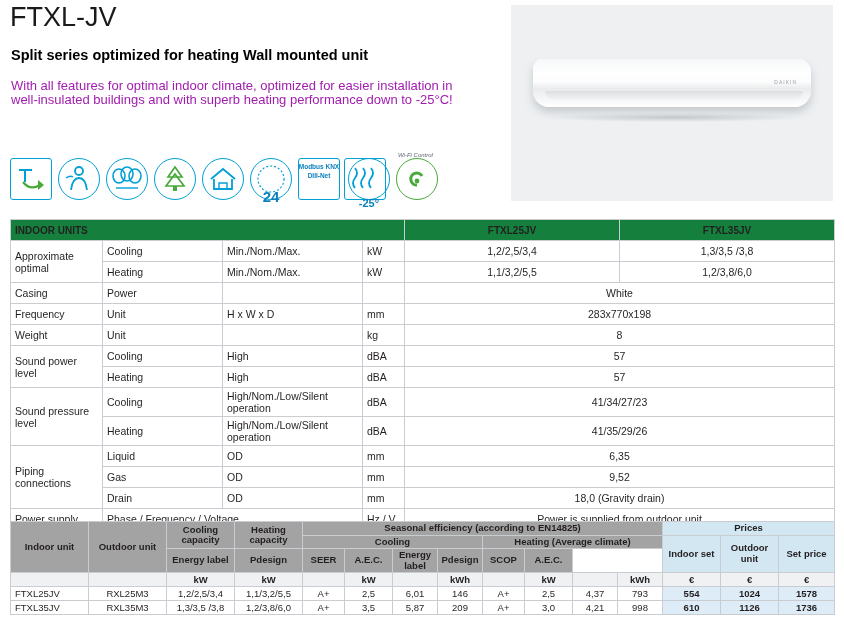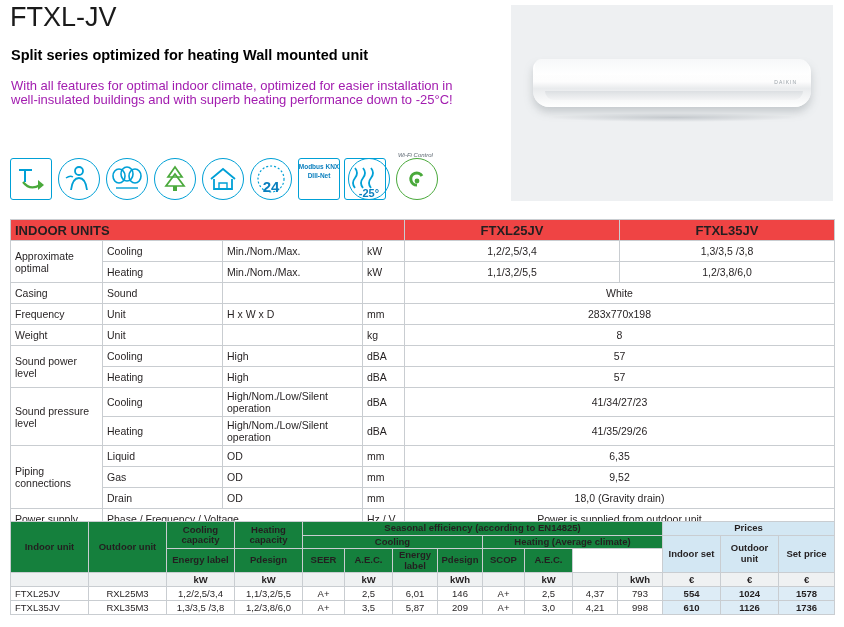--- a/index.html
+++ b/index.html
@@ -63,21 +63,21 @@
   .ic .circ{
     position:absolute;left:0;top:0;width:42px;height:42px;border-radius:50%;
     border:1.6px solid #00a0d6;box-sizing:border-box;background:#fff;
   }
   .ic .sq{
     position:absolute;left:0;top:0;width:42px;height:42px;
     border:1.6px solid #00a0d6;box-sizing:border-box;background:#fff;border-radius:3px;
   }
   .ic svg{position:absolute;left:0;top:0;}
   .ic .txt{
-    position:absolute;left:0;top:8px;width:42px;height:42px;
+    position:absolute;left:0;top:18px;width:42px;height:42px;
     display:flex;align-items:center;justify-content:center;
     font-size:7px;font-weight:bold;color:#0a7fbe;line-height:8px;text-align:right;
   }
   .ic .txt.big{font-size:15px;color:#0a7fbe;font-weight:bold;}
   .ic .lbl-small{
     position:absolute;left:0;top:5px;width:42px;text-align:center;
     font-size:6.5px;font-weight:bold;color:#0a7fbe;line-height:8.5px;
   }
   .wc-label{
     position:absolute;left:388px;top:-6px;width:50px;
@@ -89,41 +89,41 @@
   .t1{
     position:absolute;left:10px;top:219px;width:824px;
     table-layout:fixed;
   }
   .t1 th,.t1 td{
     border:1px solid #c9cdd1;
     padding:2px 4px;
     color:#231f20;
     vertical-align:middle;
   }
-  .t1 .hdr td{background:#ef4444;font-weight:bold;font-size:13px;}
+  .t1 .hdr td{background:#15803d;font-weight:bold;font-size:10px;}
   .t1 .lbl{font-size:10.5px;}
   .t1 .ctr{text-align:center;}
   .t1 td{height:16px;}
 
   .sec2title{
     position:absolute;left:11px;top:500px;
     font-size:14px;font-weight:bold;color:#0082c8;
   }
   .t2{
     position:absolute;left:10px;top:521px;width:824px;
     table-layout:fixed;
   }
   .t2 th,.t2 td{
     border:1px solid #c9cdd1;
     text-align:center;
     padding:1px 2px;
     font-size:9.5px;
     color:#231f20;
   }
-  .t2 th{background:#15803d;font-weight:bold;line-height:10.5px;}
+  .t2 th{background:#a3a3a3;font-weight:bold;line-height:10.5px;}
   .t2 .priceh{background:#d3e7f3;}
   .t2 td.price{background:#ddecf6;font-weight:bold;}
   .t2 td.unitrow{background:#eff1f2;font-weight:bold;}
   .t2 td.leftal{text-align:left;padding-left:4px;}
 </style>
 </head>
 <body>
 
 <div class="page">
 
@@ -260,21 +260,21 @@
       <tr>
         <td>Heating</td>
         <td>Min./Nom./Max.</td>
         <td>kW</td>
         <td class="ctr">1,1/3,2/5,5</td>
         <td class="ctr">1,2/3,8/6,0</td>
       </tr>
 
       <tr>
         <td class="lbl">Casing</td>
-        <td>Sound</td>
+        <td>Power</td>
         <td></td>
         <td></td>
         <td class="ctr" colspan="2">White</td>
       </tr>
 
       <tr>
         <td class="lbl">Frequency</td>
         <td>Unit</td>
         <td>H x W x D</td>
         <td>mm</td>

